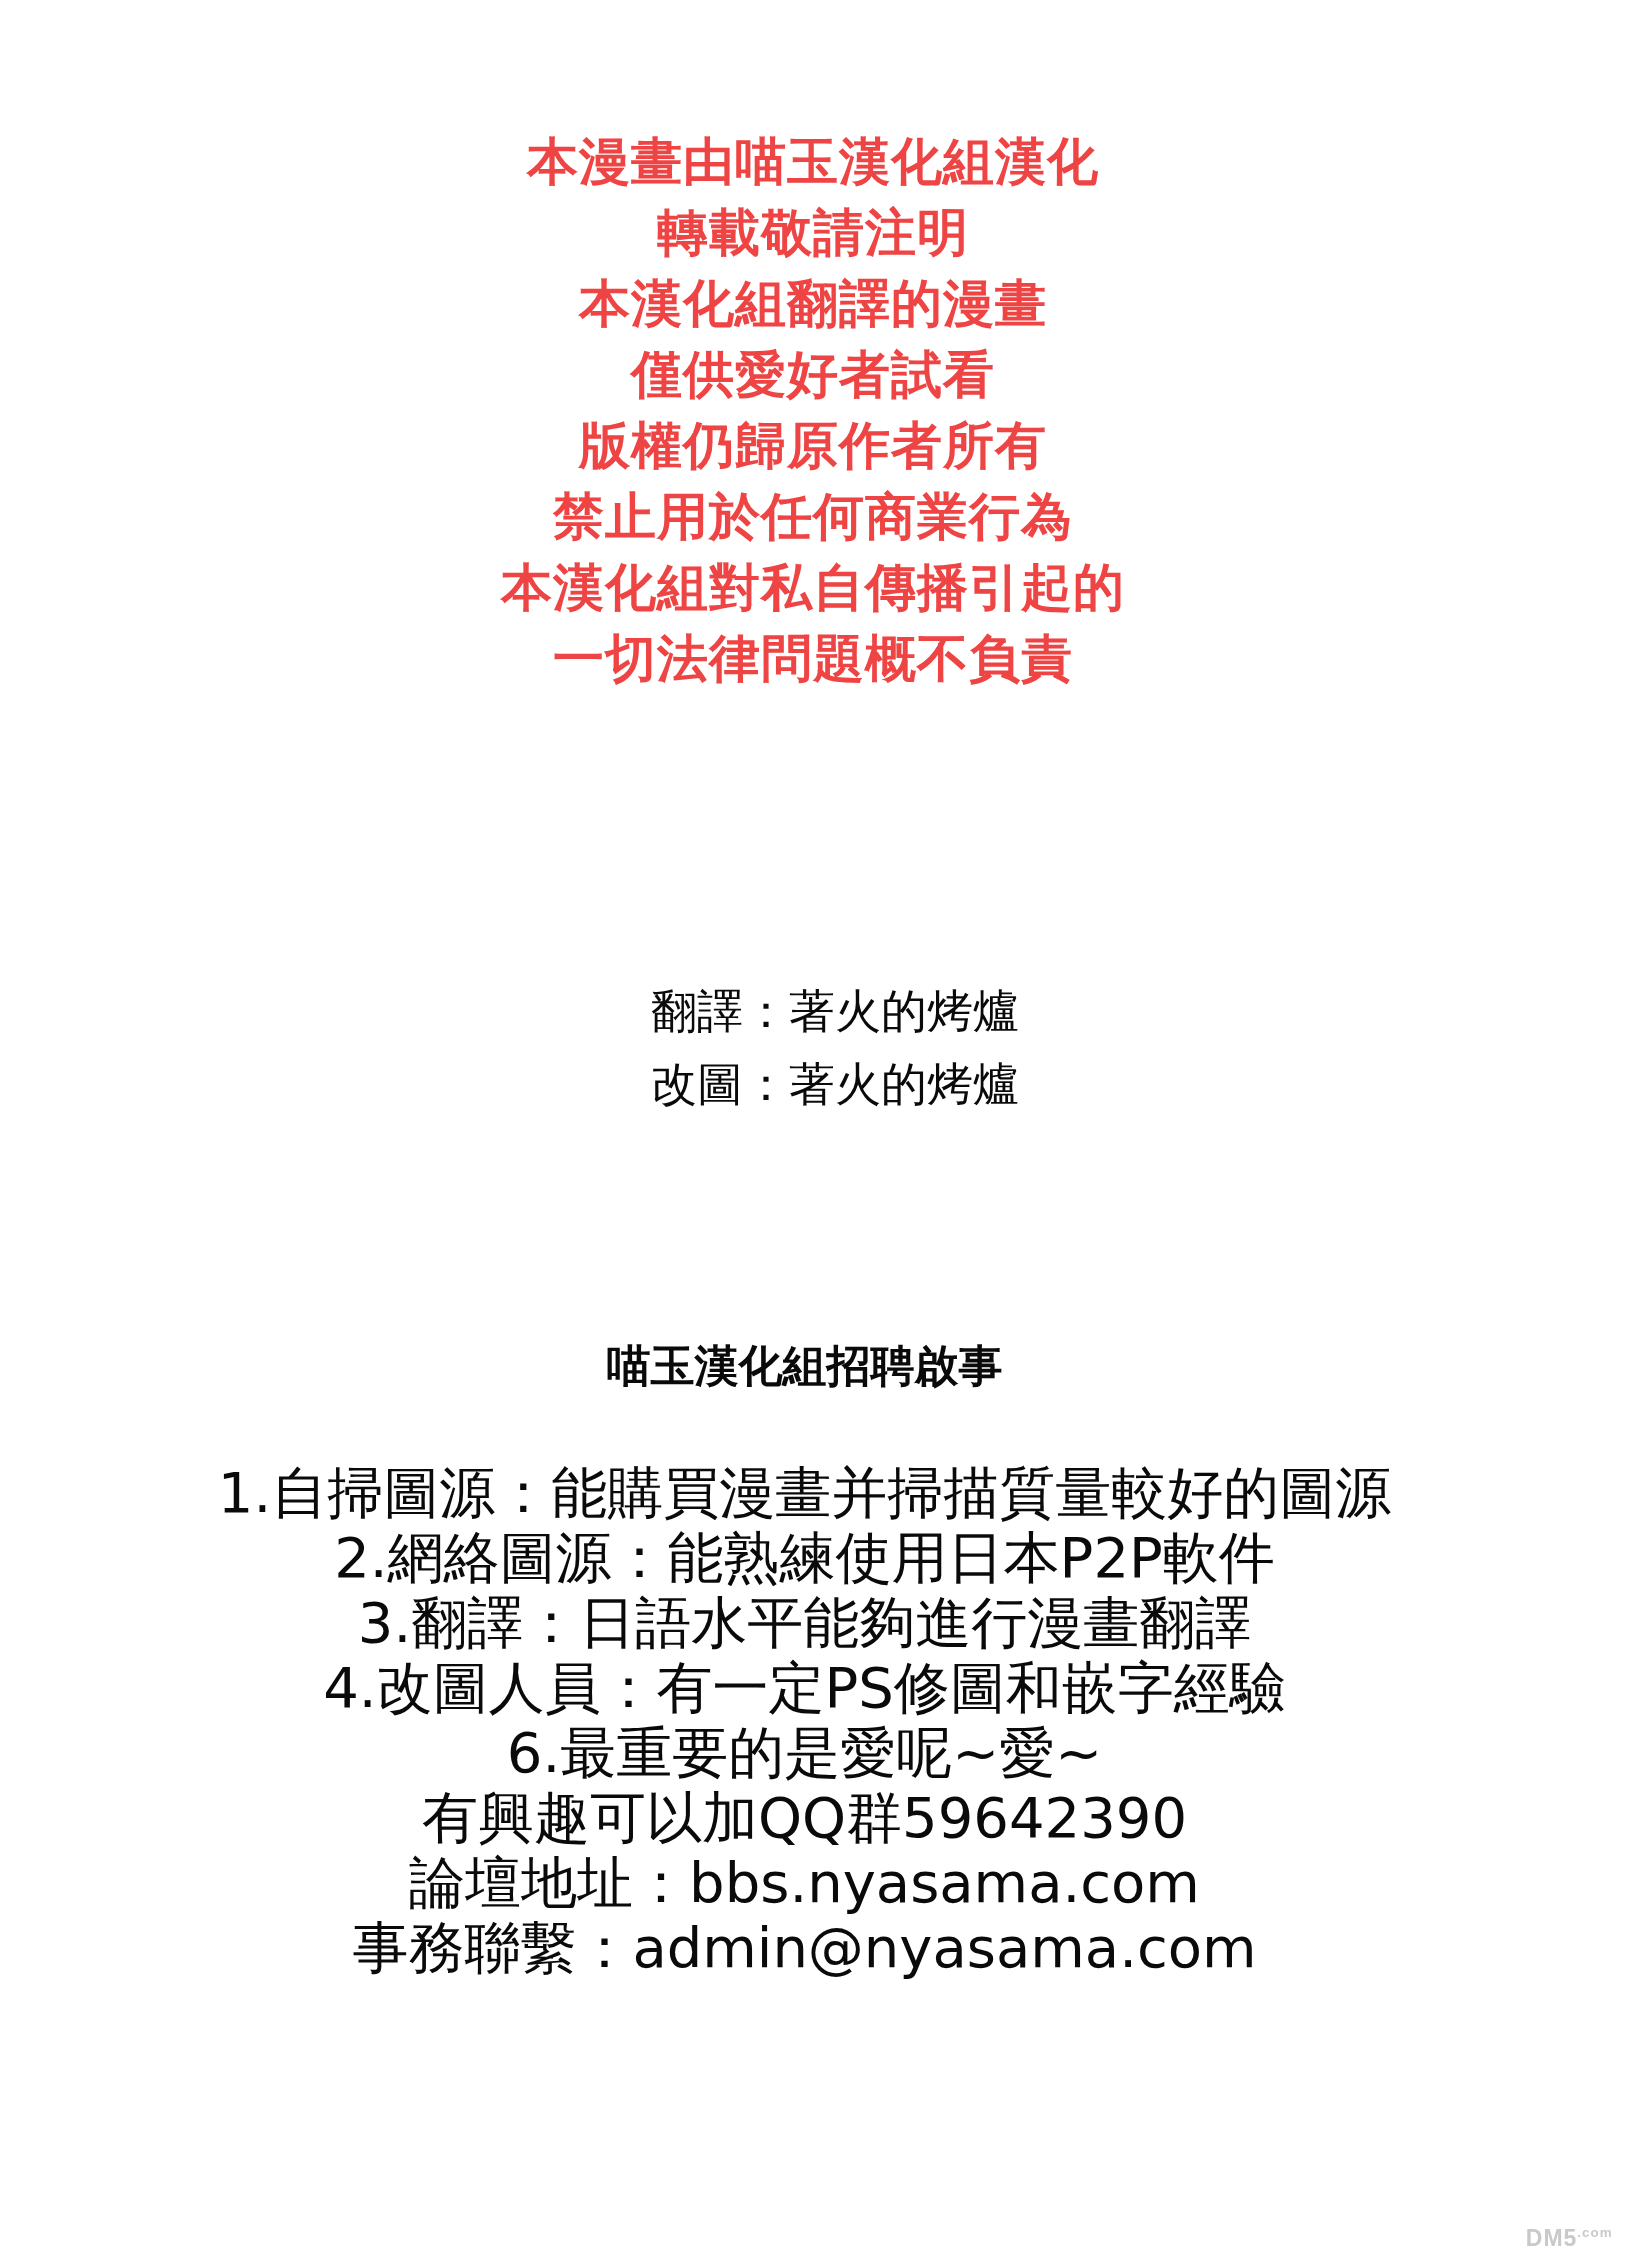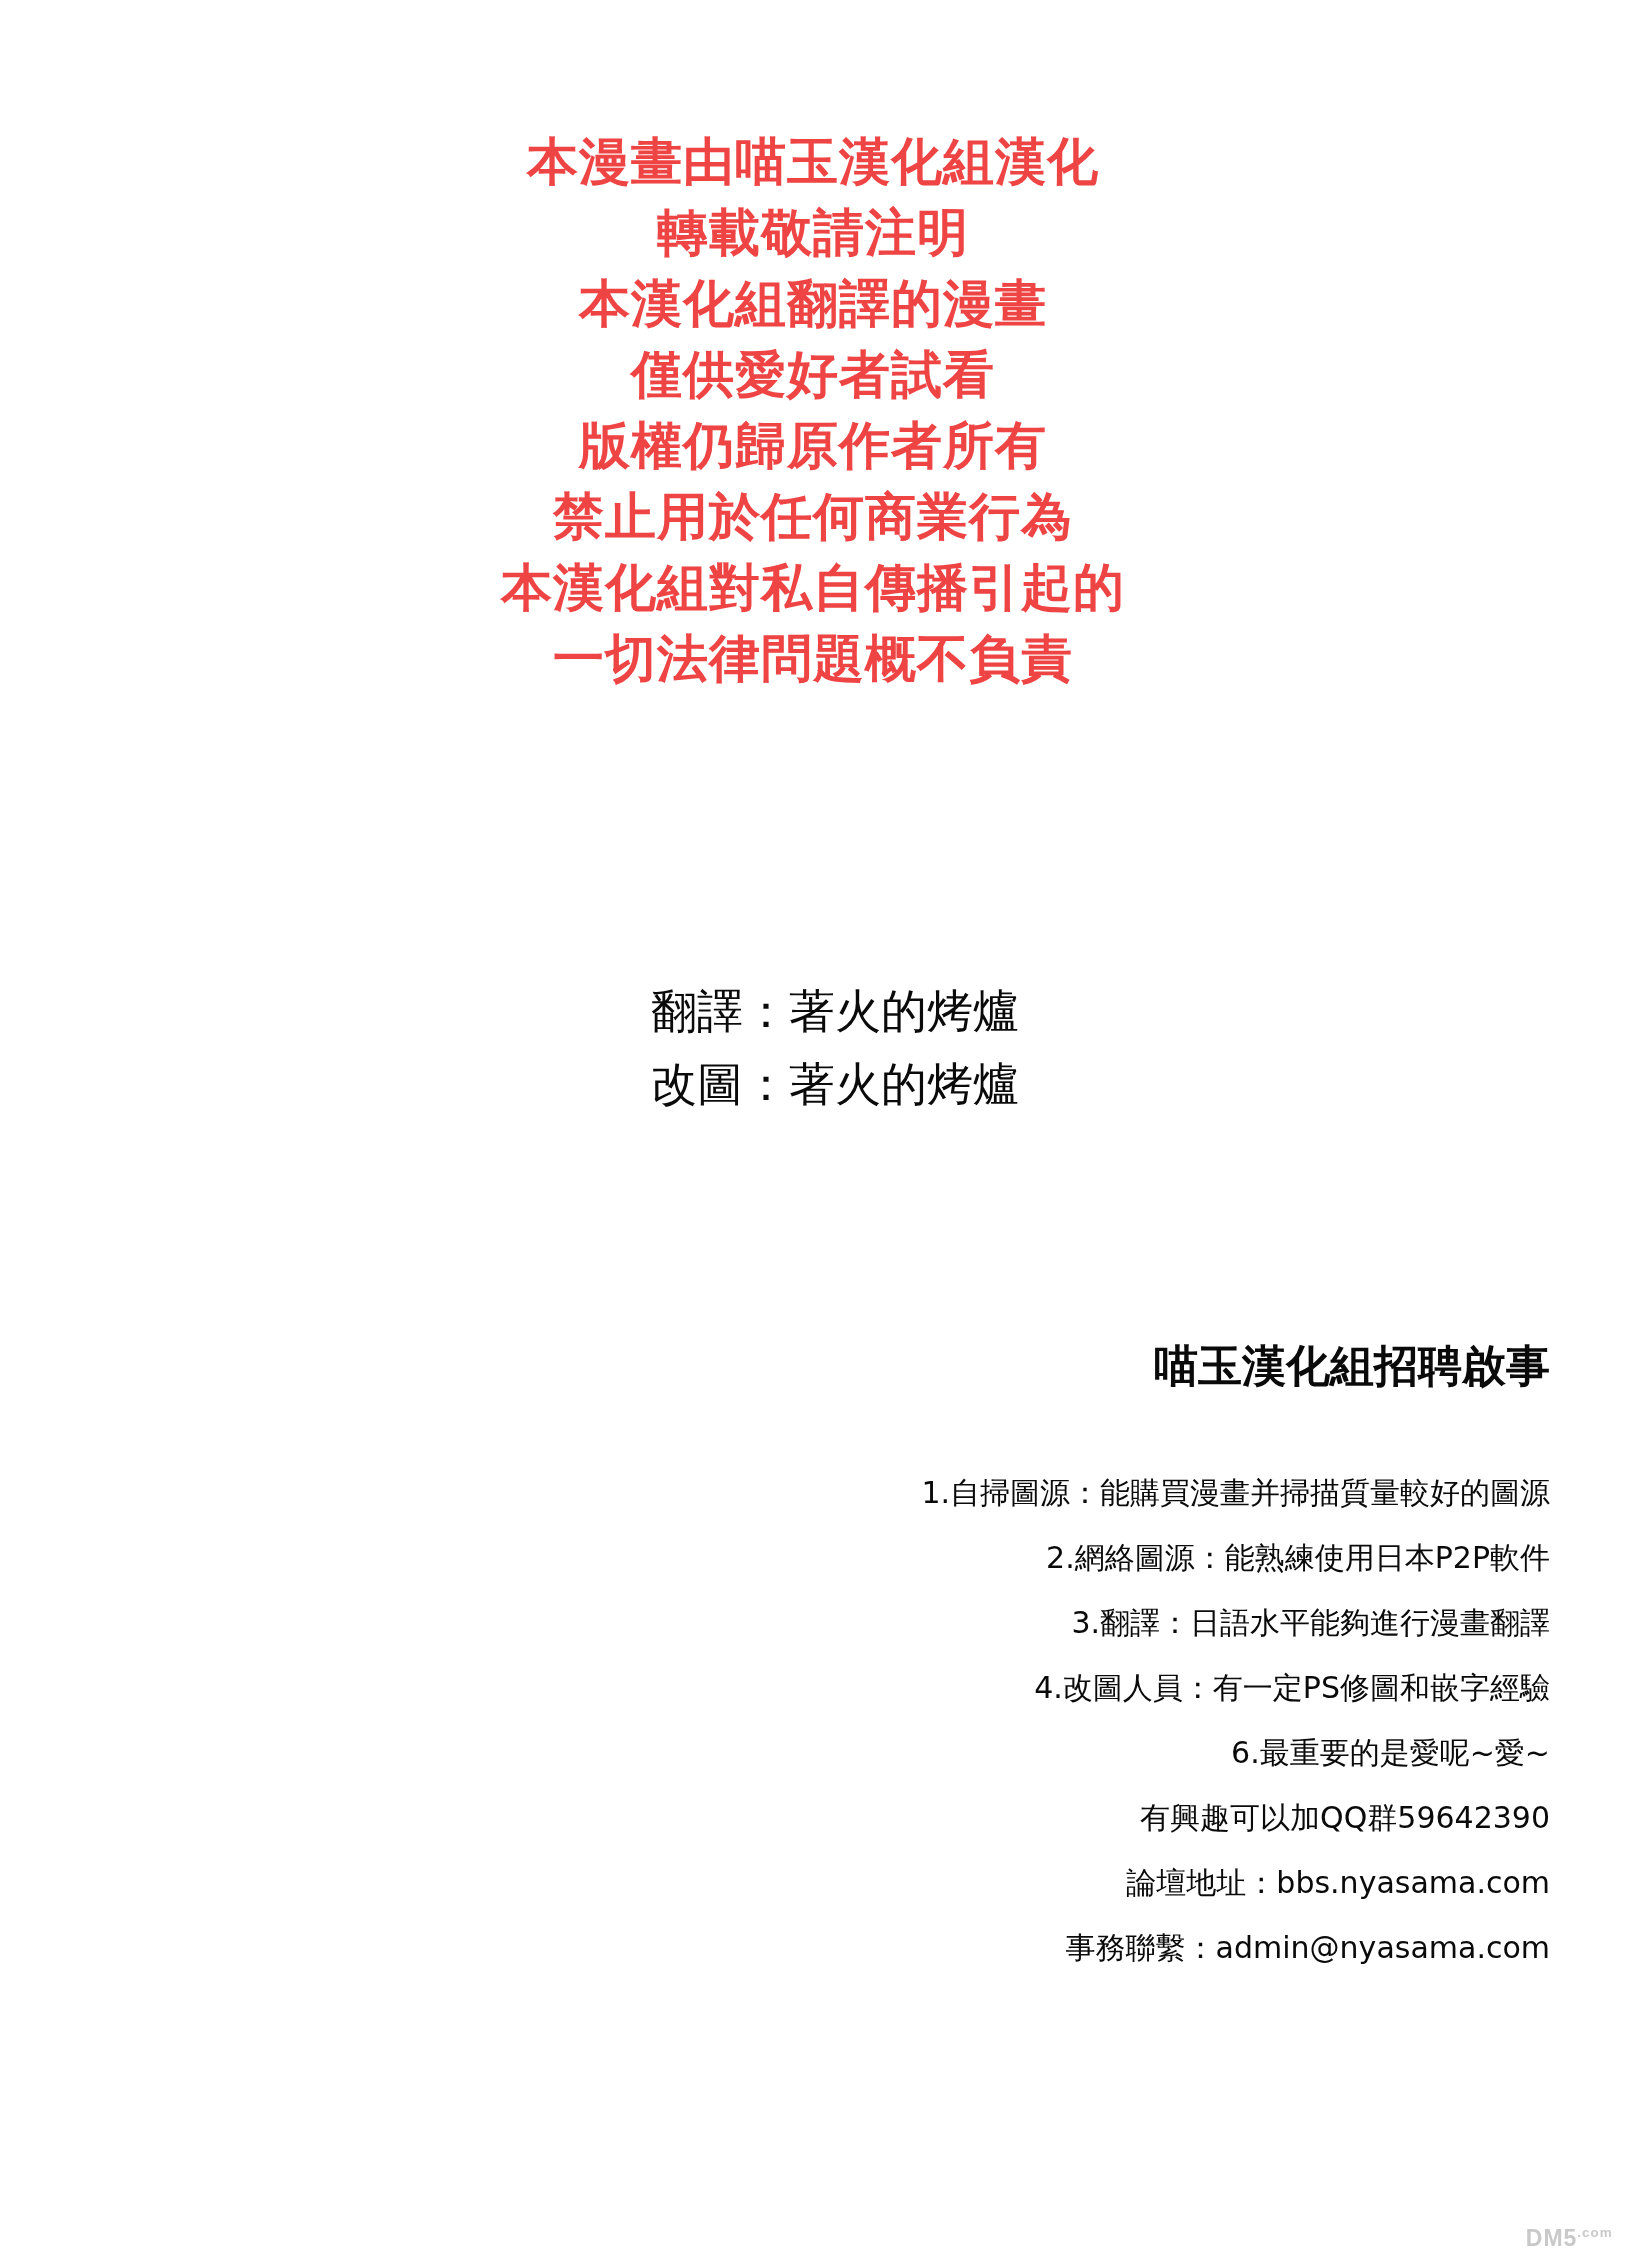--- a/index.html
+++ b/index.html
@@ -58,35 +58,35 @@
     white-space: nowrap;
     margin-left: 44px;
   }
 
   
   .recruit-block {
     position: absolute;
     top: 1338px;
     left: 59px;
     width: 1491px;
-    text-align: right;
+    text-align: center;
   }
   .recruit-title {
     font-family: "DejaVu Sans", "Liberation Sans", sans-serif;
     font-weight: 700;
     font-size: 44px;
     line-height: 55px;
     color: #0a0a0a;
     margin-bottom: 67px;
     white-space: nowrap;
   }
   .recruit-line {
     font-family: "DejaVu Sans", "Liberation Sans", sans-serif;
     font-weight: 400;
-    font-size: 30px;
+    font-size: 56px;
     line-height: 65px;
     color: #0a0a0a;
     white-space: nowrap;
   }
 
   
   .watermark {
     position: absolute;
     right: 13.4px;
     bottom: 9.6px;

